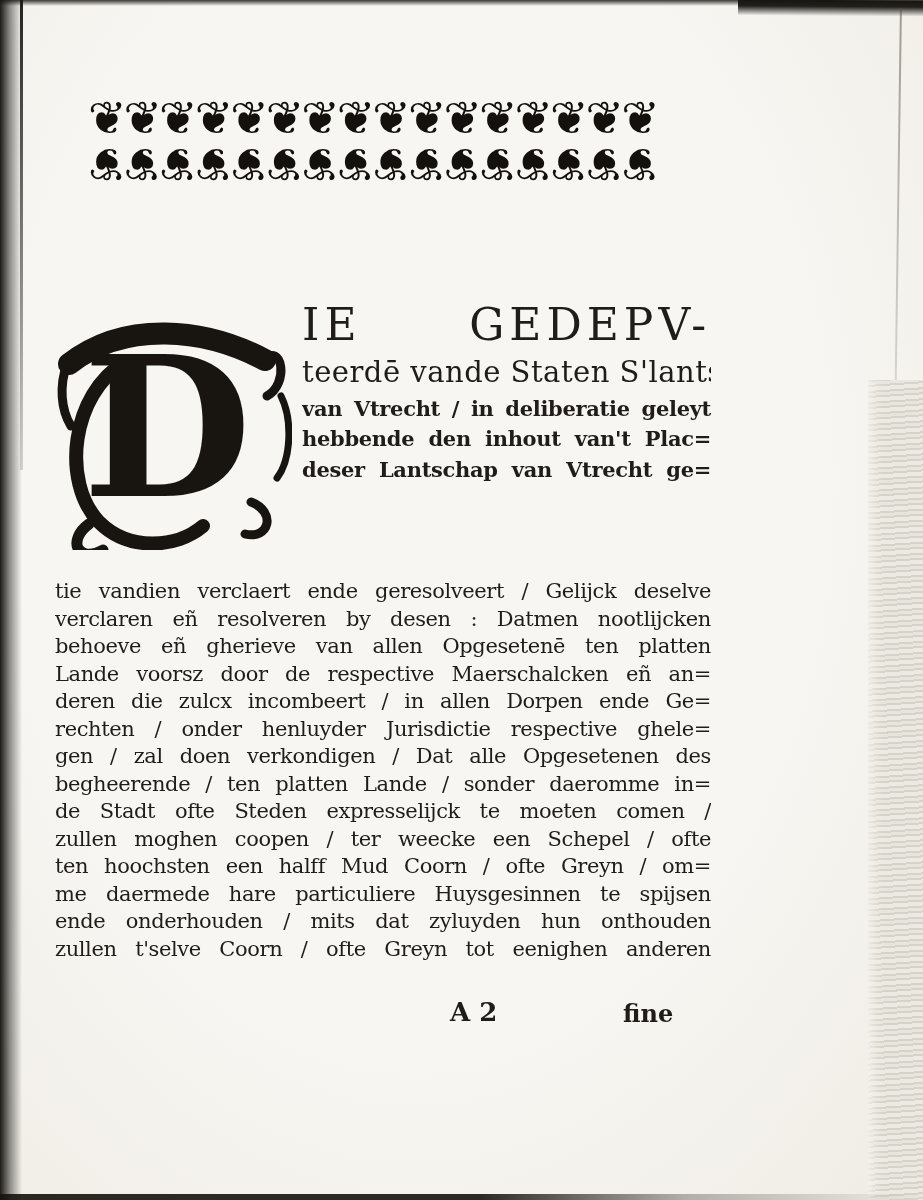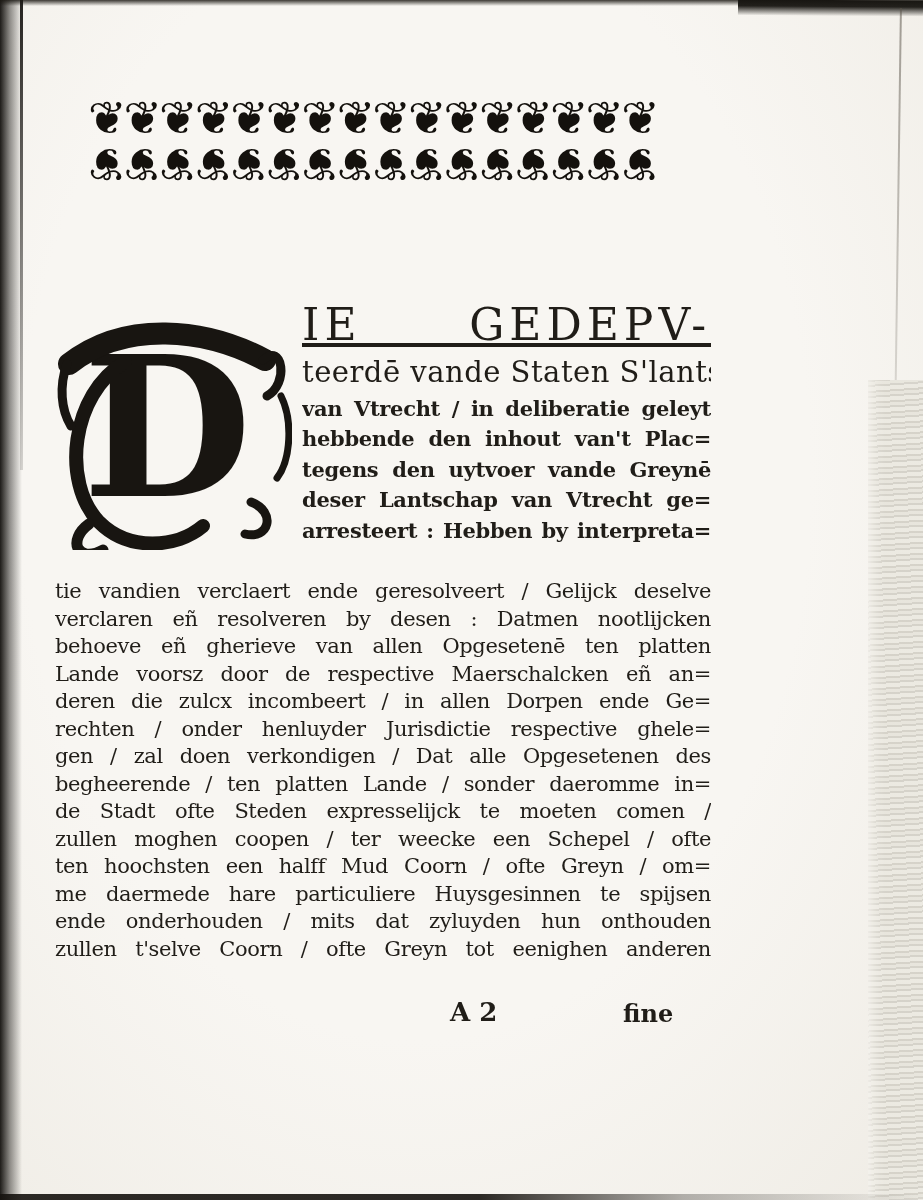--- a/index.html
+++ b/index.html
@@ -57,21 +57,21 @@
     color:#14110d;white-space:nowrap;overflow:hidden;
     font-family:"DejaVu Sans", sans-serif;
   }
   .ornament-row{font-size:46px;line-height:45px;letter-spacing:-3px;}
   .ornament-row.flip{transform:scaleY(-1);}
   
   .opening{position:absolute;left:55px;top:300px;width:656px;}
   .initial-box{float:left;width:237px;height:250px;margin-right:10px;}
   .h1{
     font-size:44px;line-height:50px;letter-spacing:5px;font-weight:400;
-    text-align:justify;text-align-last:justify;white-space:nowrap;overflow:hidden;text-decoration:underline;
+    text-align:justify;text-align-last:justify;white-space:nowrap;overflow:hidden;
   }
   .h2{
     font-size:29px;line-height:44px;letter-spacing:.5px;font-weight:400;
     text-align:justify;text-align-last:justify;white-space:nowrap;overflow:hidden;
   }
   .open-line{
     font-size:21px;font-weight:700;line-height:30.4px;letter-spacing:-.3px;
     text-align:justify;text-align-last:justify;overflow:hidden;white-space:nowrap;
   }
   
@@ -115,23 +115,21 @@
           <path d="M34,224 C12,240 22,264 48,250" stroke-width="11"></path>
           <path d="M196,202 C222,212 214,240 190,234" stroke-width="9"></path>
           <path d="M12,64 C4,86 6,110 16,126" stroke-width="9"></path>
         </g>
       </svg>
     </div>
     <div class="h1">IE GEDEPV-</div>
     <div class="h2">teerdē vande Staten S'lants</div>
     <div class="open-line">van Vtrecht / in deliberatie geleyt</div>
     <div class="open-line">hebbende den inhout van't Plac=</div>
-    <div class="open-line">tegens den uytvoer vande Greynē</div>
     <div class="open-line">deser Lantschap van Vtrecht ge=</div>
-    <div class="open-line">arresteert : Hebben by interpreta=</div>
   </div>
 
   <div class="body-block">
     <div class="body-line">tie vandien verclaert ende geresolveert / Gelijck deselve</div>
     <div class="body-line">verclaren eñ resolveren by desen : Datmen nootlijcken</div>
     <div class="body-line">behoeve eñ gherieve van allen Opgesetenē ten platten</div>
     <div class="body-line">Lande voorsz door de respective Maerschalcken eñ an=</div>
     <div class="body-line">deren die zulcx incombeert / in allen Dorpen ende Ge=</div>
     <div class="body-line">rechten / onder henluyder Jurisdictie respective ghele=</div>
     <div class="body-line">gen / zal doen verkondigen / Dat alle Opgesetenen des</div>

